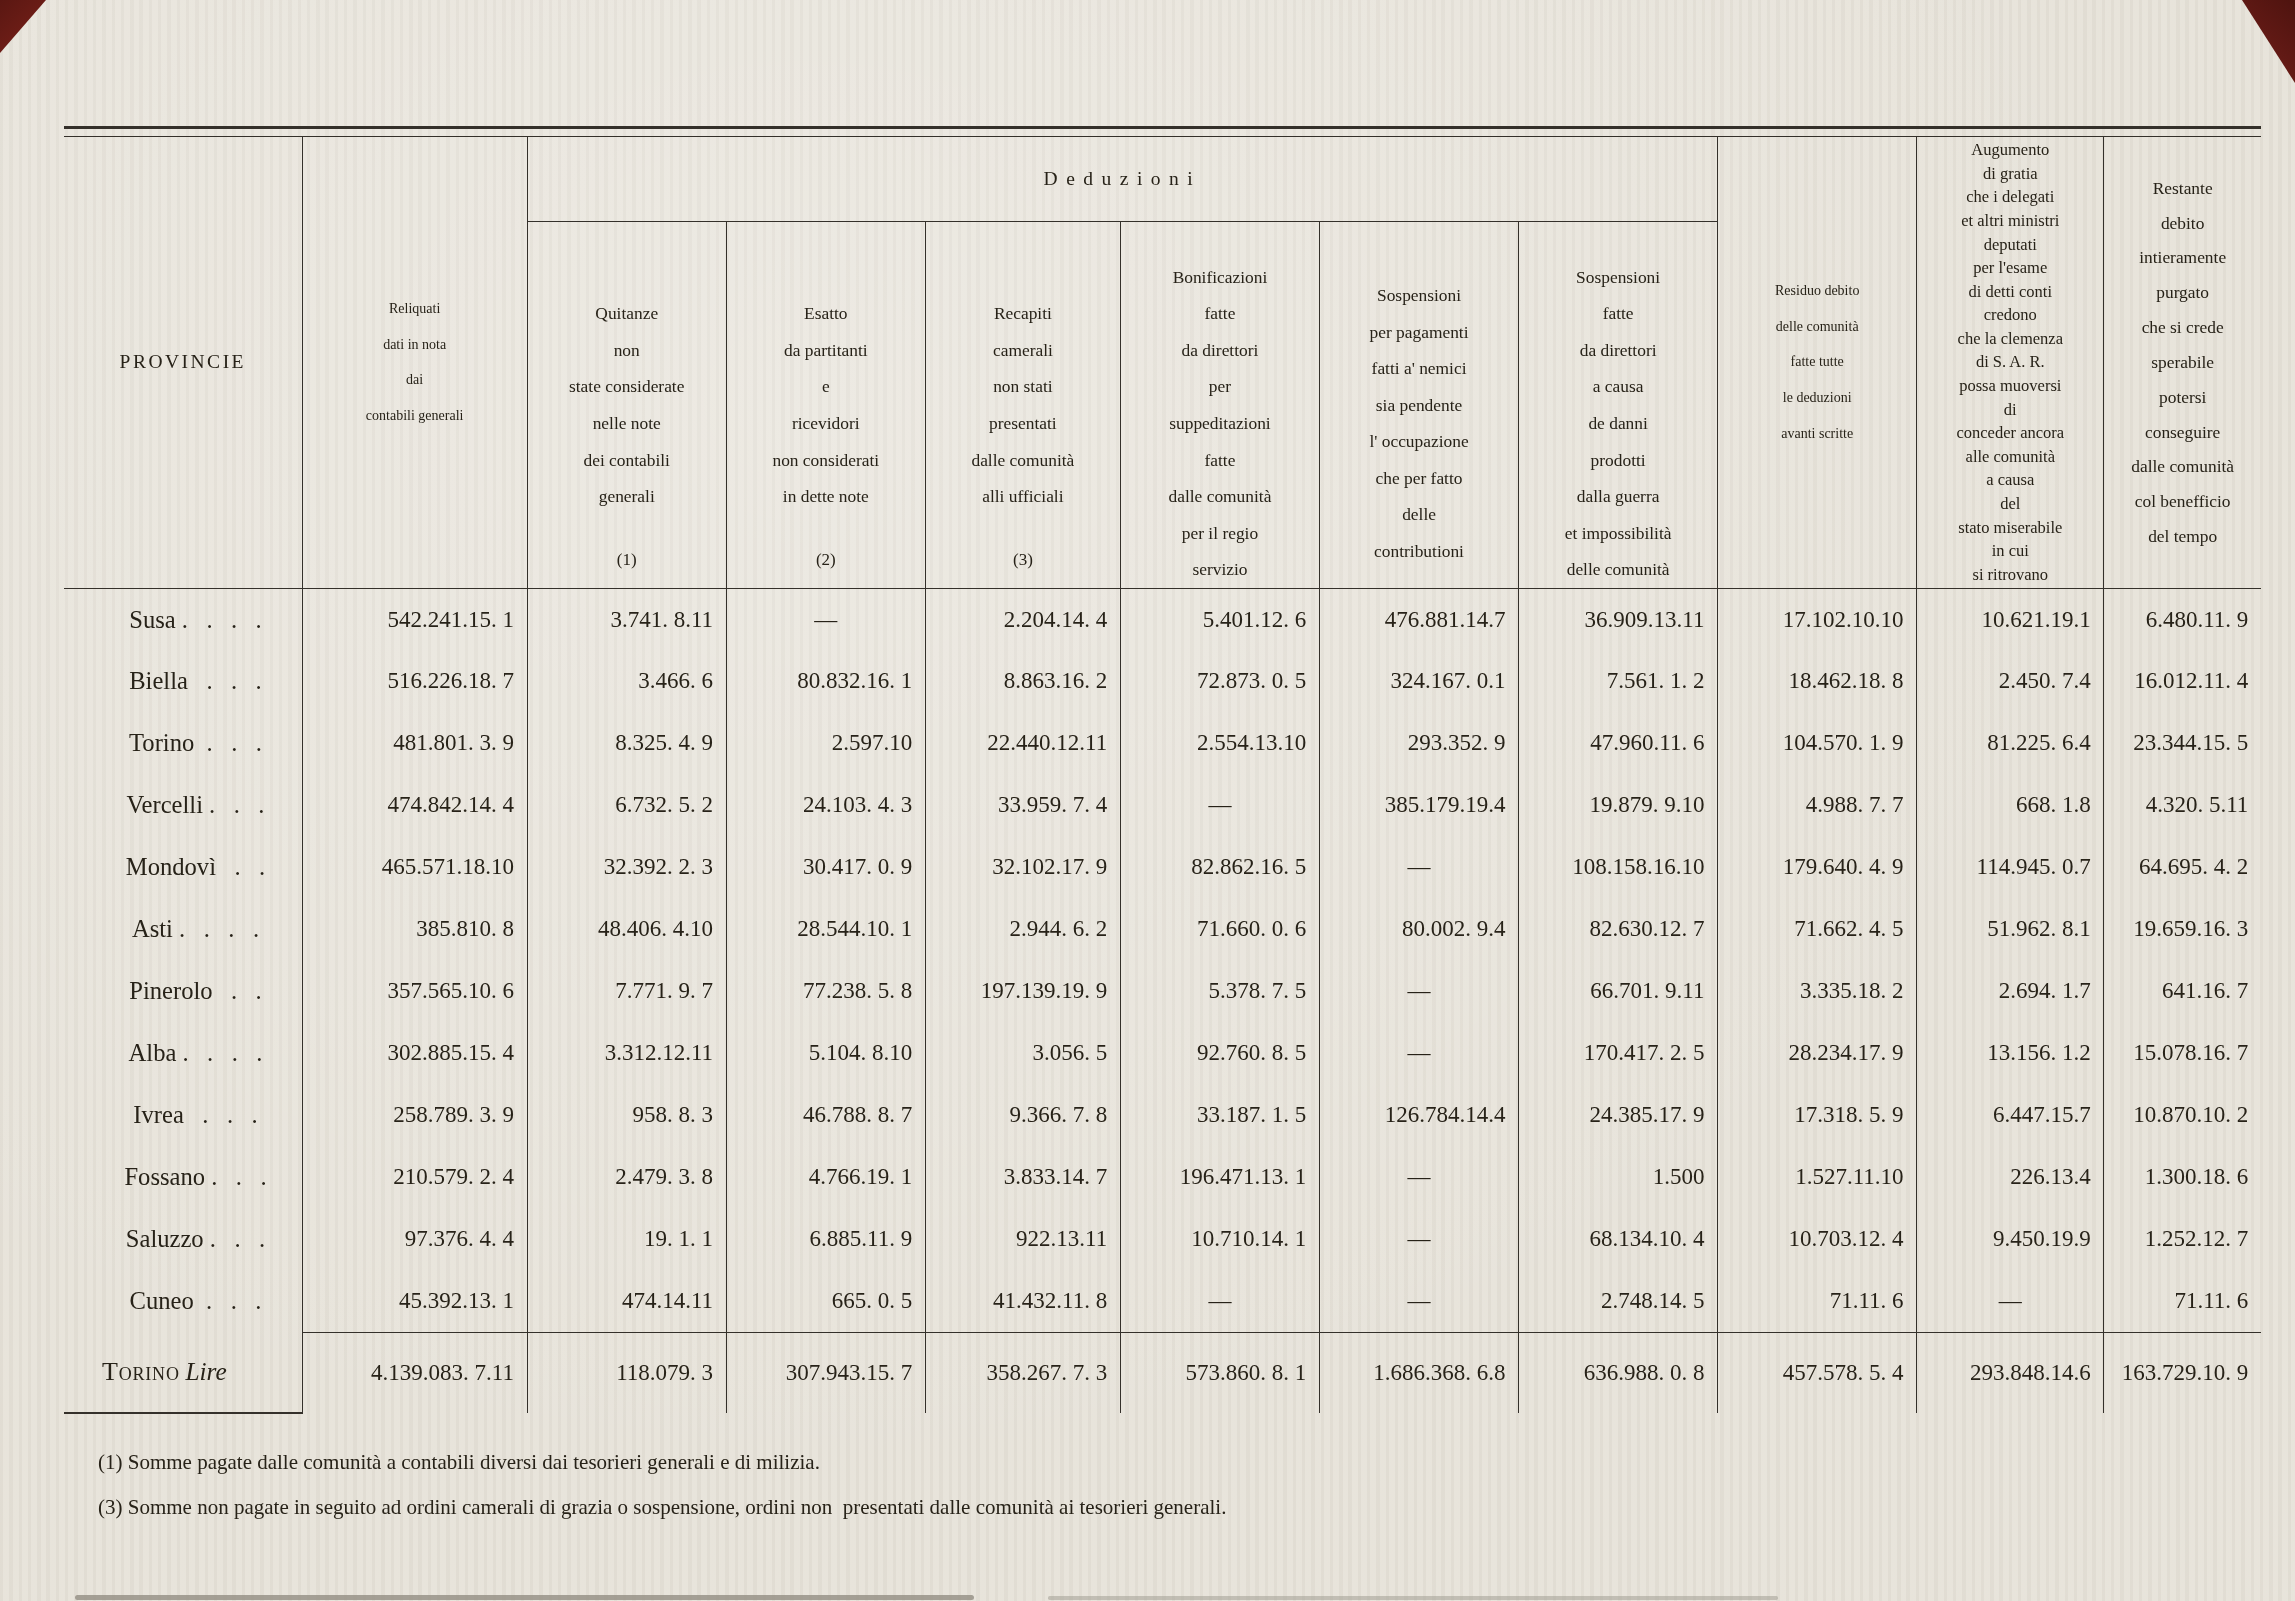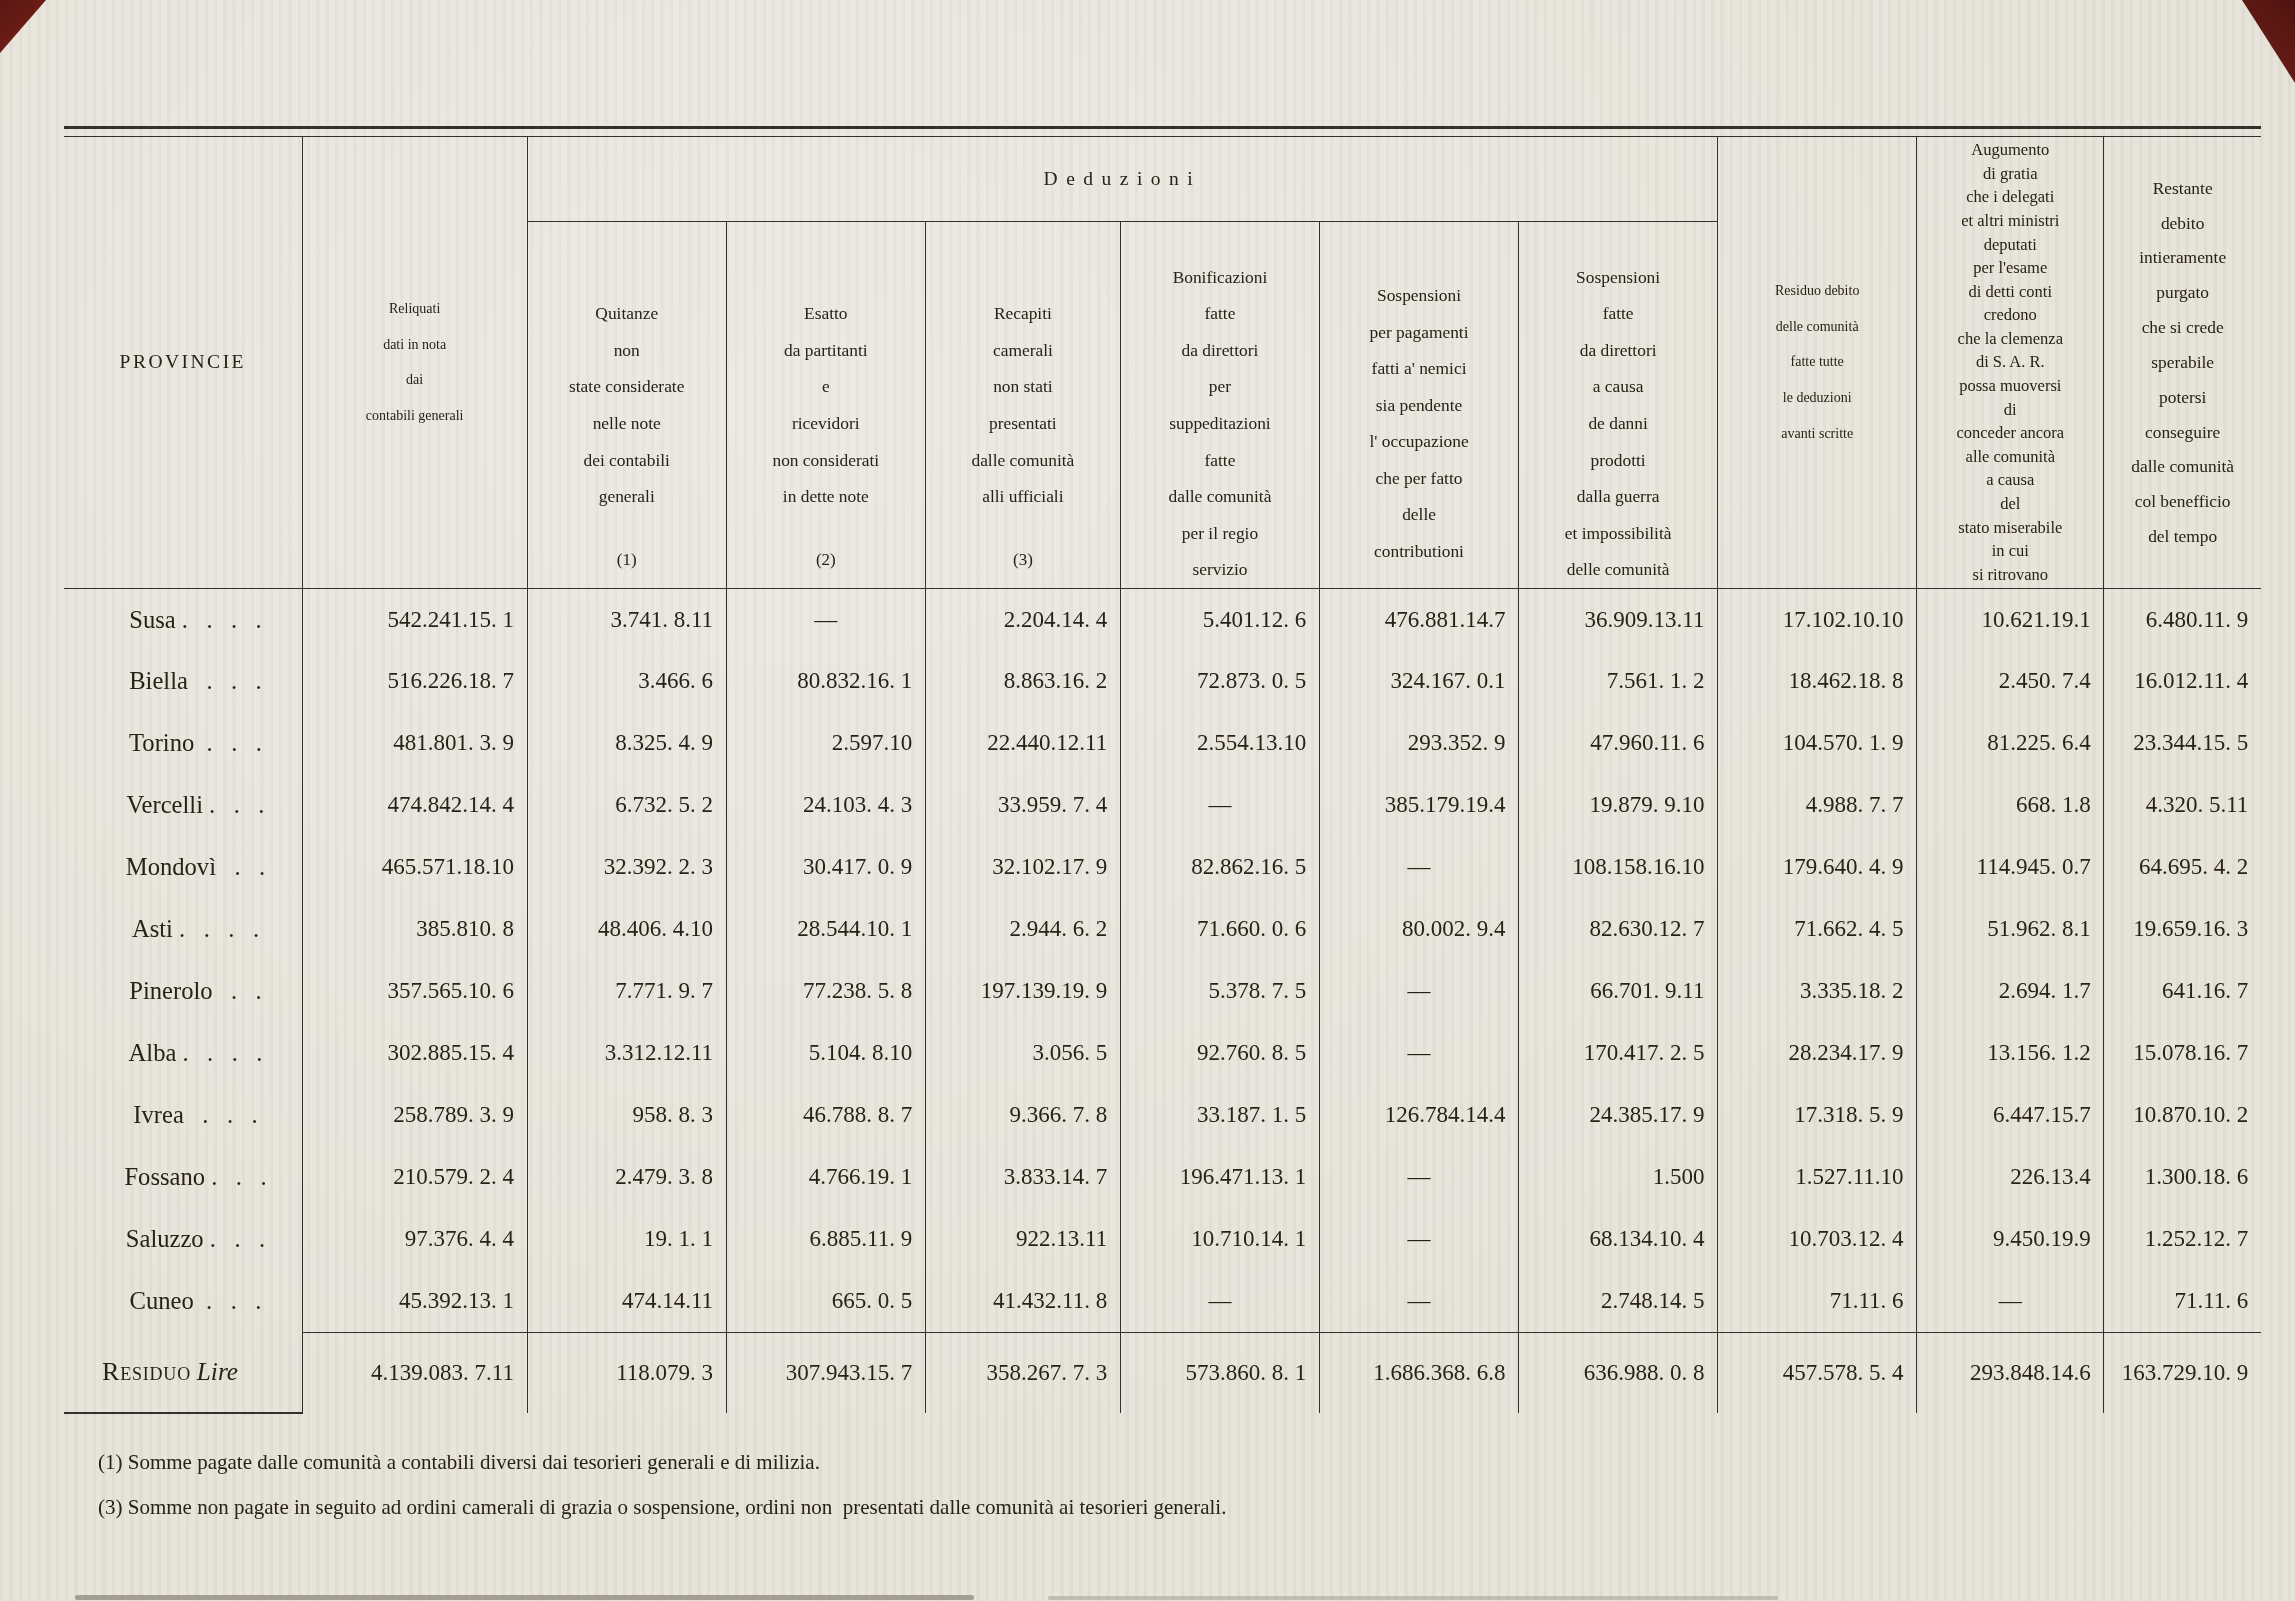--- a/index.html
+++ b/index.html
@@ -352,21 +352,21 @@
             <td class="dash">—</td>
             <td class="dash">—</td>
             <td>2.748.14. 5</td>
             <td>71.11. 6</td>
             <td class="dash">—</td>
             <td>71.11. 6</td>
           </tr>
         </tbody>
       <tfoot>
         <tr>
-          <td class="totale-label"><span class="sc">Residuo</span> <span class="it">Lire</span></td>
+          <td class="totale-label"><span class="sc">Torino</span> <span class="it">Lire</span></td>
         <td>4.139.083. 7.11</td>
             <td>118.079. 3</td>
             <td>307.943.15. 7</td>
             <td>358.267. 7. 3</td>
             <td>573.860. 8. 1</td>
             <td>1.686.368. 6.8</td>
             <td>636.988. 0. 8</td>
             <td>457.578. 5. 4</td>
             <td>293.848.14.6</td>
             <td>163.729.10. 9</td>

